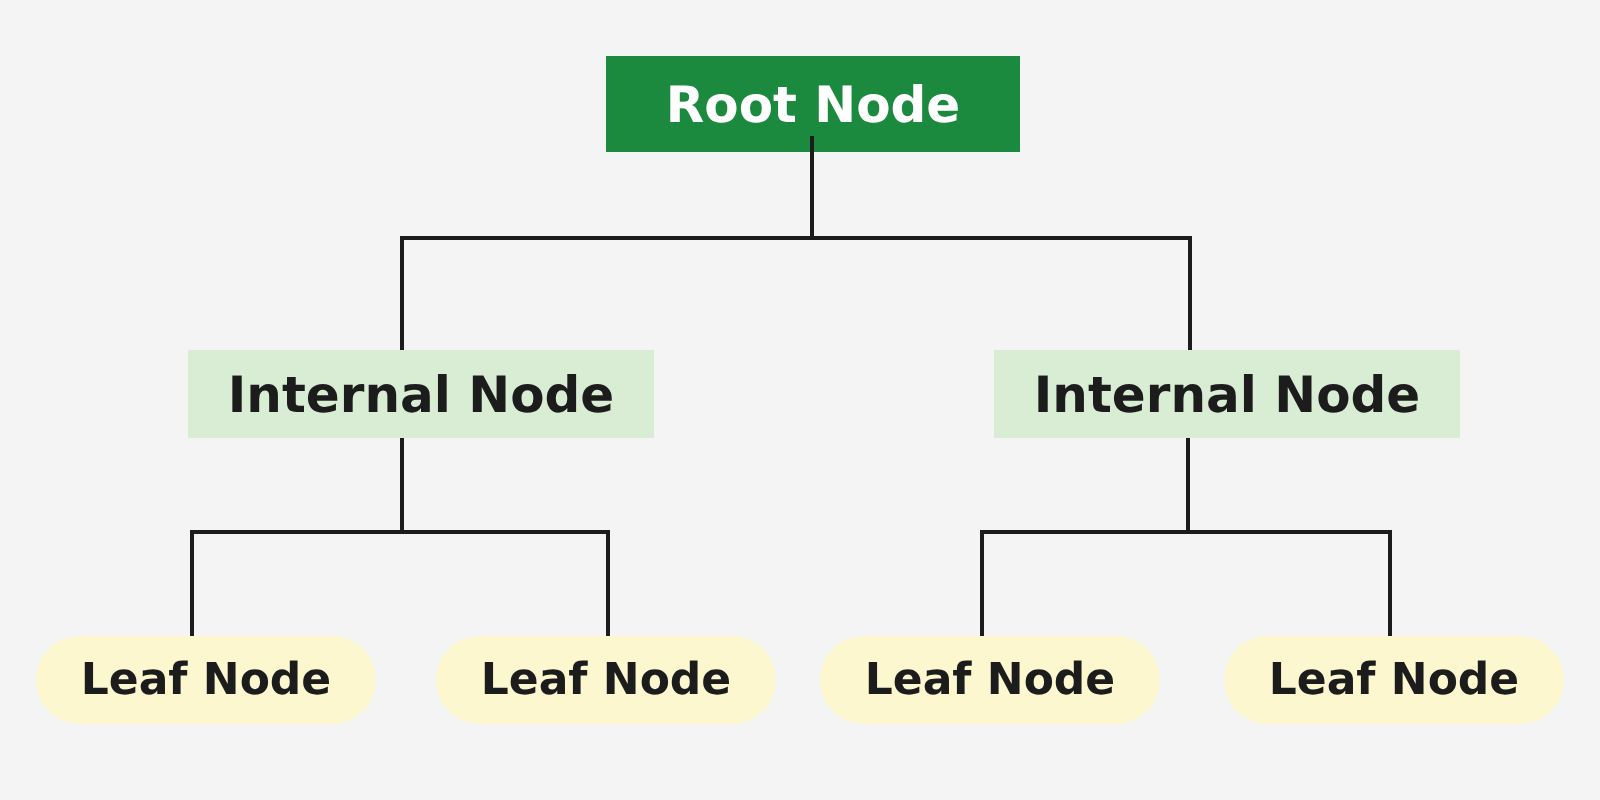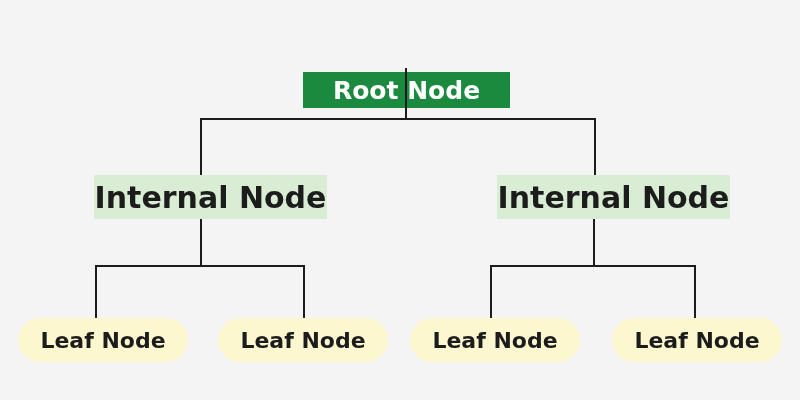--- a/index.html
+++ b/index.html
@@ -32,40 +32,40 @@
     color: var(--node-text);
     white-space: nowrap;
   }
   .node-root {
     background: var(--root-bg);
     color: var(--root-text);
     font-size: 25px;
   }
   .node-internal {
     background: var(--internal-bg);
-    font-size: 30px;
+    font-size: 25px;
   }
   .node-leaf {
     background: var(--leaf-bg);
     font-size: 22px;
     border-radius: 22px;
   }
   .line {
     position: absolute;
     background: var(--line);
   }
   .v-line { width: 2px; }
   .h-line { height: 2px; }
 </style>
 </head>
 <body>
 
 <div class="canvas">
 
-  <div class="node node-root" style="left:303px; top:28px; width:207px; height:36px;margin-top:44px;">
+  <div class="node node-root" style="left:303px; top:28px; width:207px; height:48px;">
     <span>Root Node</span>
   </div>
 
   <div class="line v-line" style="left:405px; top:68px; height:50px;"></div>
   <div class="line h-line" style="left:200px; top:118px; width:396px;"></div>
   <div class="line v-line" style="left:200px; top:118px; height:57px;"></div>
   <div class="line v-line" style="left:594px; top:118px; height:57px;"></div>
 
   <div class="node node-internal" style="left:94px; top:175px; width:233px; height:44px;">
     <span>Internal Node</span>

